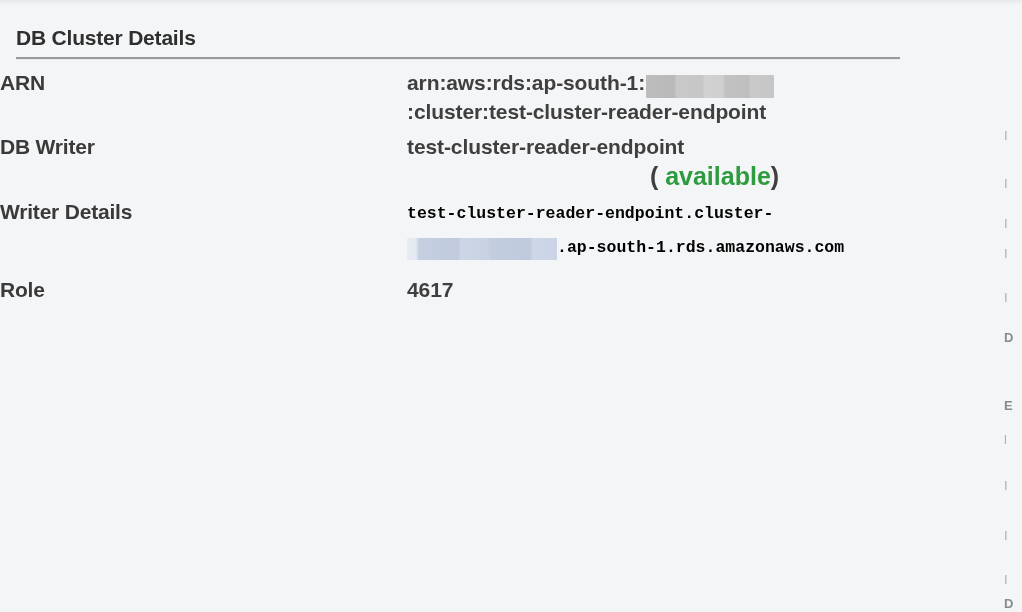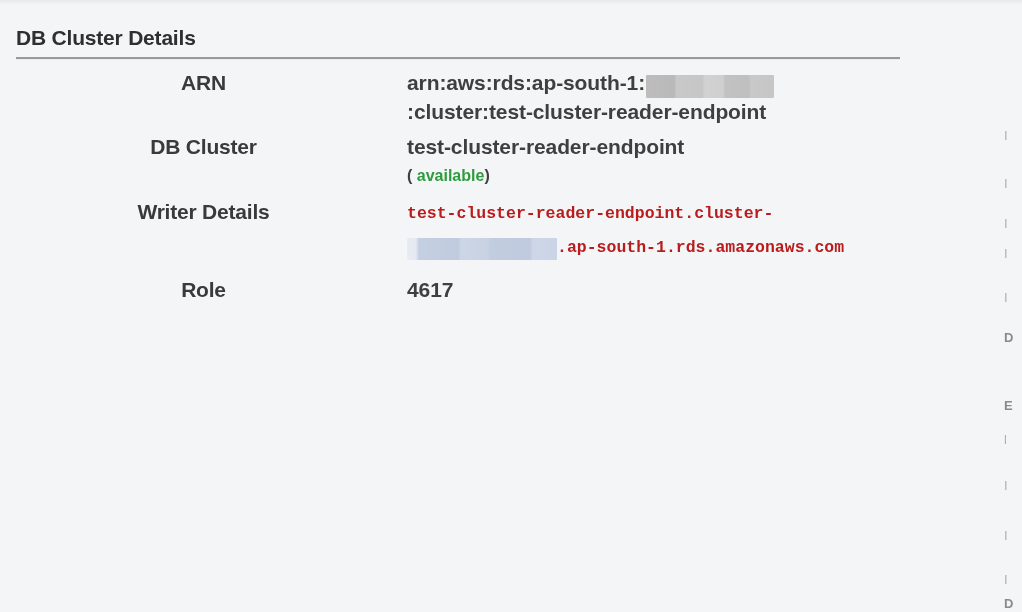--- a/index.html
+++ b/index.html
@@ -61,21 +61,21 @@
     top: 68px;
     width: 1022px;
     border-collapse: collapse;
   }
   .detail-table td {
     vertical-align: top;
     padding: 0;
   }
   .lbl-cell {
     width: 407px;
-    text-align: center;
+    text-align: left;
     padding-right: 0;
   }
   .lbl {
     font-size: 21px;
     font-weight: bold;
     color: #3a3a3a;
     line-height: 29px;
     white-space: nowrap;
     letter-spacing: -0.2px;
   }
@@ -91,35 +91,36 @@
   }
   .val-wrap {
     max-width: 395px;
   }
 
   .row-gap-sm td { padding-bottom: 6px; }
   .row-gap-md td { padding-bottom: 10px; }
 
   
   .status-line {
-    font-size: 16px;
+    font-size: 25px;
     line-height: 30px;
     color: #3f3f3f;
+    text-align: center;
   }
   .status-ok {
     color: #2e9b3f;
   }
   .paren { color: #3f3f3f; }
 
   
   .endpoint {
     font-family: "Liberation Mono", "DejaVu Sans Mono", monospace;
     font-size: 16.5px;
     line-height: 34px;
-    color: #b91c1c;
+    color: #000000;
     max-width: 440px;
     word-break: break-all;
     cursor: pointer;
   }
 
   
   .redact {
     display: inline-block;
     vertical-align: middle;
     border-radius: 1px;
@@ -205,21 +206,21 @@
         <td class="lbl-cell">
           <span class="lbl">ARN</span>
         </td>
         <td class="val-cell">
           <div class="val val-wrap"><span>arn:aws:rds:ap-south-1:</span><span class="redact redact-gray"></span><span>:cluster:test-cluster-reader-endpoint</span></div>
         </td>
       </tr>
 
       <tr class="row-gap-sm">
         <td class="lbl-cell">
-          <span class="lbl">DB Cluster</span>
+          <span class="lbl">DB Writer</span>
         </td>
         <td class="val-cell">
           <div class="val">test-cluster-reader-endpoint</div>
           <div class="status-line"><span class="paren">(</span>
             <span class="status-ok">available</span><span class="paren">)</span></div>
         </td>
       </tr>
 
 
       <tr class="row-gap-md">

